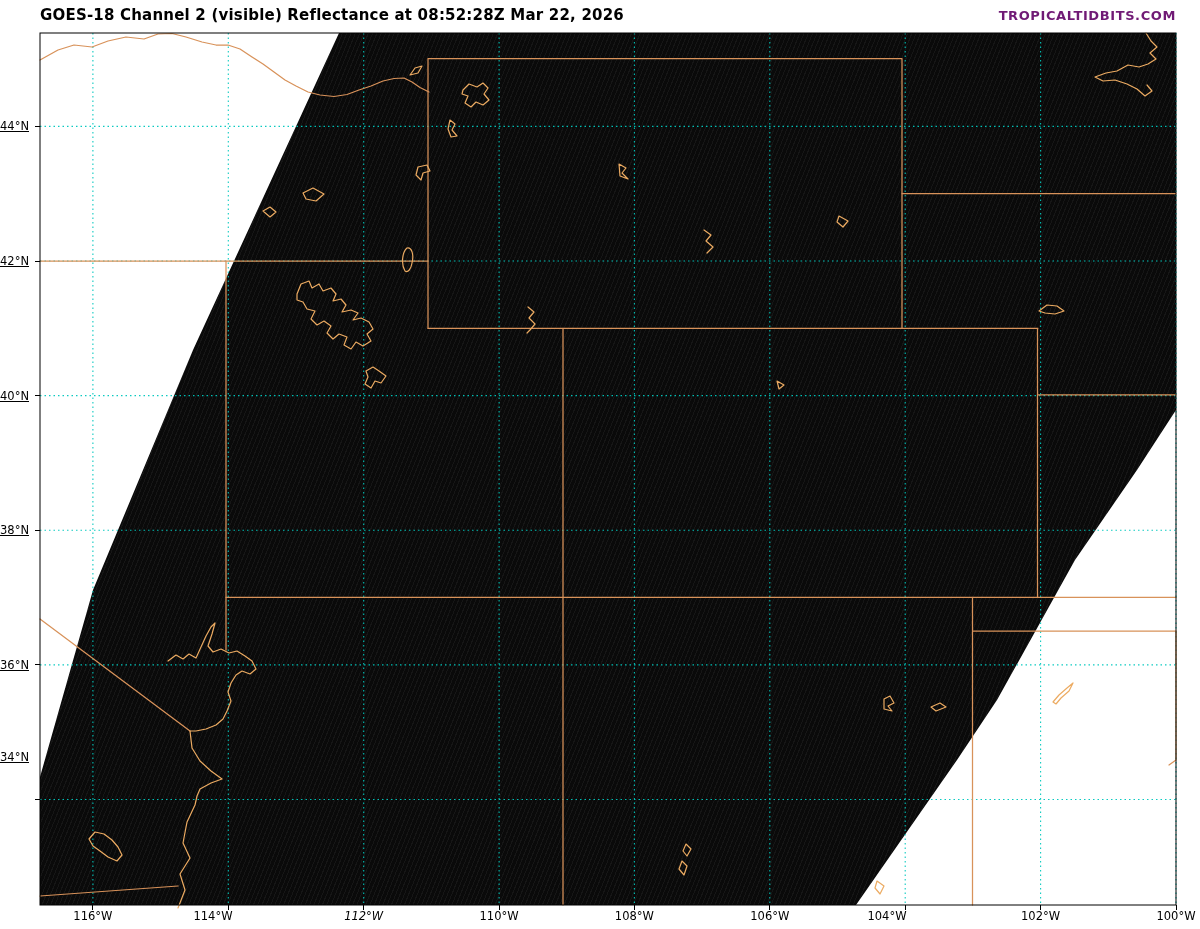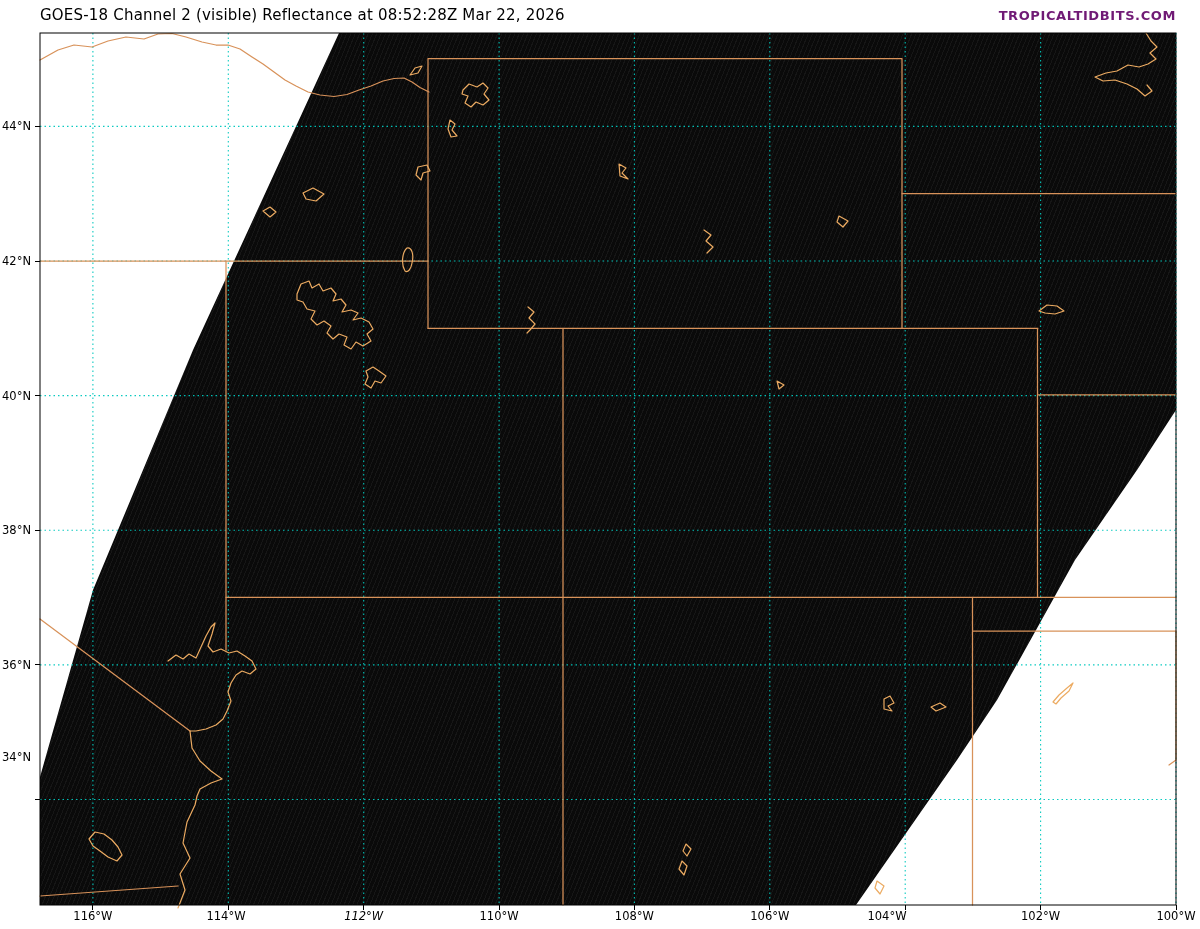--- a/index.html
+++ b/index.html
@@ -1,40 +1,41 @@
 <!DOCTYPE html>
 <html><head>
 <meta charset="utf-8">
 <style>
   html,body{margin:0;padding:0;background:#fff;}
   .page{
     position:relative;width:1200px;height:929px;background:#ffffff;overflow:hidden;
     font-family:"DejaVu Sans","Liberation Sans",sans-serif;
   }
   .title{
-    position:absolute;left:40px;top:6px;font-size:15px;font-weight:normal;color:#000;
+    position:absolute;left:40px;top:6px;font-size:15px;font-weight:bold;color:#000;
     letter-spacing:.2px;white-space:nowrap;
   }
   .watermark{
     position:absolute;right:24px;top:8px;font-size:13px;font-weight:bold;color:#701a75;
     letter-spacing:.6px;white-space:nowrap;
   }
   .plot{
     position:absolute;left:40px;top:33px;width:1136px;height:872px;
     background-color:#0a0a0a;
     background-image:repeating-linear-gradient(112deg,rgba(255,255,255,.05) 0px,rgba(255,255,255,.05) 1px,rgba(0,0,0,0) 1px,rgba(0,0,0,0) 4px);
   }
   .plot svg{position:absolute;left:0;top:0;overflow:visible;}
   .xticklabel{
     position:absolute;top:909px;width:56px;margin-left:-28px;text-align:center;
     font-size:11.5px;color:#000;
   }
   .yticklabel{
-    position:absolute;left:0;width:33px;text-align:center;font-size:11.5px;color:#000;
+    position:absolute;left:0;width:33px;text-align:left;font-size:11.5px;color:#000;
     line-height:14px;
+    text-decoration:underline;
   }
   .tick{position:absolute;background:#000;}
 </style>
 </head>
 <body>
 
 <div class="page">
   <div class="title">GOES-18 Channel 2 (visible) Reflectance at 08:52:28Z Mar 22, 2026</div>
   <div class="watermark">TROPICALTIDBITS.COM</div>
   <div class="plot">
@@ -99,21 +100,21 @@
           <path d="M686,844 L691,849 L687,856 L683,851 Z M682,861 L687,866 L684,875 L679,869 Z" fill="none" stroke="#ecab62" stroke-width="1.2" stroke-linejoin="round" stroke-linecap="round"></path>
           <path d="M877,881 L884,886 L880,894 L875,888 Z" fill="none" stroke="#ecab62" stroke-width="1.2" stroke-linejoin="round" stroke-linecap="round"></path>
           <path d="M89,839 L95,832 L104,834 L112,840 L118,847 L122,855 L117,861 L108,857 L100,851 L93,846 Z" fill="none" stroke="#ecab62" stroke-width="1.2" stroke-linejoin="round" stroke-linecap="round"></path>
           <path d="M168,661 L176,655 L183,659 L189,654 L196,658 L201,647 L206,636 L211,627 L215,623 L212,634 L208,646 L213,652 L221,649 L229,653 L237,651 L245,656 L252,661 L256,669 L250,674 L242,671 L236,675 L231,683 L228,692 L231,701 L227,711 L223,719 L216,725 L206,729 L196,731 L190,731 L192,748 L200,761 L211,771 L222,779 L211,783 L200,789 L197,796 L195,805 L187,822 L183,843 L190,858 L180,874 L185,890 L178,908" fill="none" stroke="#ecab62" stroke-width="1.2" stroke-linejoin="round" stroke-linecap="round"></path>
         </g>
       <rect id="spine" fill="none" x="40" y="33" width="1136" height="872" stroke="#000000" stroke-width="1"></rect>
     </svg>
   </div>
   <div id="xaxis">
       <div class="xticklabel" style="left: 92.9px;">116°W</div>
-      <div class="xticklabel" style="left: 226px;">114°W</div>
+      <div class="xticklabel" style="left: 213px;">114°W</div>
       <div class="xticklabel" style="left: 363.7px; font-style: italic;">112°W</div>
       <div class="xticklabel" style="left: 499.1px;">110°W</div>
       <div class="xticklabel" style="left: 634.4px;">108°W</div>
       <div class="xticklabel" style="left: 769.8px;">106°W</div>
       <div class="xticklabel" style="left: 887px;">104°W</div>
       <div class="xticklabel" style="left: 1040.6px;">102°W</div>
       <div class="xticklabel" style="left: 1176px;">100°W</div>
     </div>
   <div id="yaxis">
       <div class="yticklabel" style="top: 119.4px;">44°N</div>

